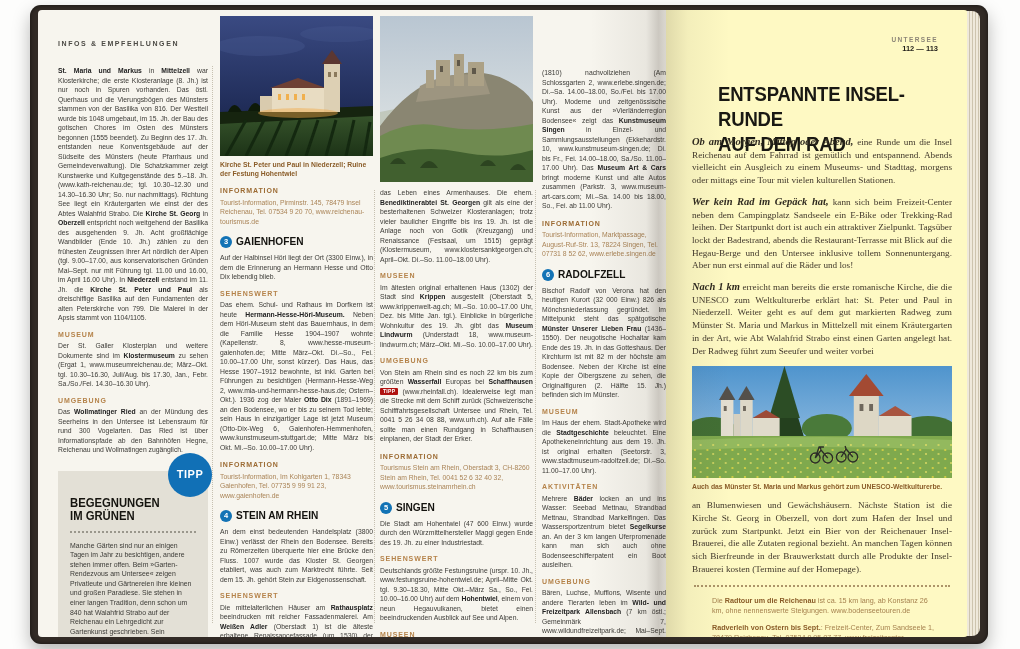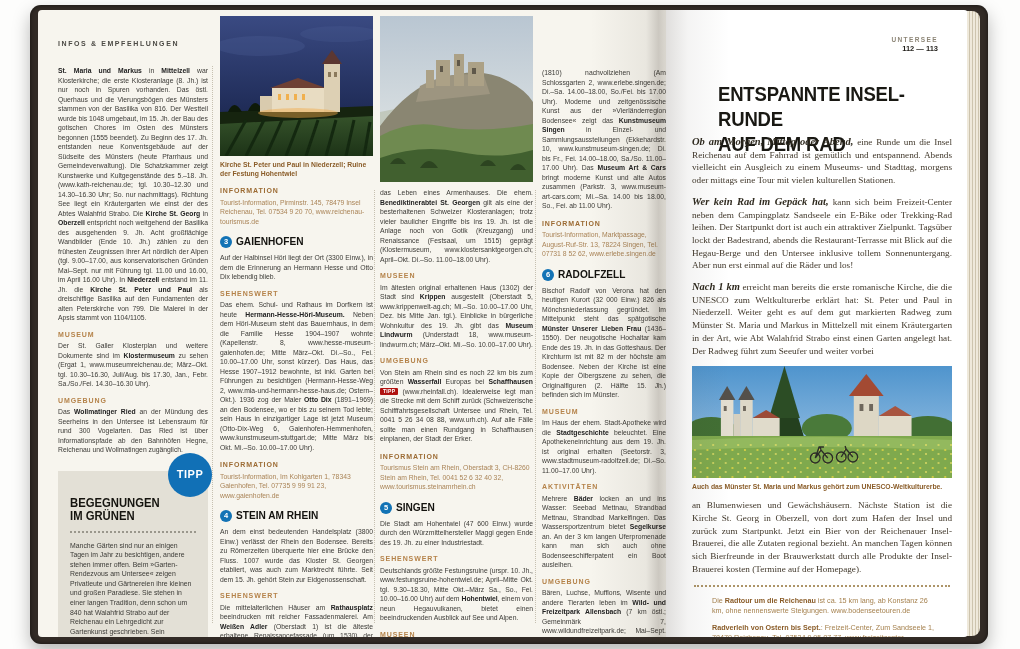--- a/index.html
+++ b/index.html
@@ -1,21 +1,21 @@
 <!DOCTYPE html>
 <html><head>
 <meta charset="utf-8">
 <style>
   html,body{margin:0;padding:0;background:#fdfdfc;width:1020px;height:649px;overflow:hidden;
     font-family:"Liberation Sans",sans-serif;-webkit-font-smoothing:antialiased;}
   .book{position:absolute;left:30px;top:5px;width:958px;height:639px;background:#322b26;
     border-radius:11px;box-shadow:0 8px 18px rgba(0,0,0,.28), inset 0 0 4px rgba(0,0,0,.6);}
   .spread{position:absolute;left:8px;top:5px;right:20px;bottom:7px;display:flex;border-radius:4px;overflow:hidden;}
   .page-left{width:628px;background:#f7f5ee;position:relative;overflow:hidden;flex:none;}
-  .page-right{flex:1;background:#ffffff;position:relative;overflow:hidden;}
+  .page-right{flex:1;background:#fef9c3;position:relative;overflow:hidden;}
   .fore-edge{position:absolute;right:8px;top:6px;bottom:8px;width:13px;border-radius:0 8px 8px 0;
     background:repeating-linear-gradient(90deg,#efe9db 0 2px,#cdc4ae 2px 3px);}
   .spine{position:absolute;left:560px;top:0;bottom:0;width:140px;pointer-events:none;
     background:linear-gradient(90deg,rgba(50,40,30,0) 0%,rgba(50,40,30,.07) 40%,rgba(50,40,30,.22) 49%,rgba(50,40,30,.16) 53%,rgba(50,40,30,.05) 70%,rgba(50,40,30,0) 100%);}
 
   
   .kopf{position:absolute;left:20px;top:30px;font-size:7px;letter-spacing:1.6px;color:#4c4a45;font-weight:bold;}
   .col{position:absolute;font-size:6.8px;line-height:9.5px;color:#3b3a36;text-align:justify;}
   .col1{left:20px;top:56px;width:150px;height:566px;}
   .col2{left:182px;top:150px;width:153px;height:472px;}

